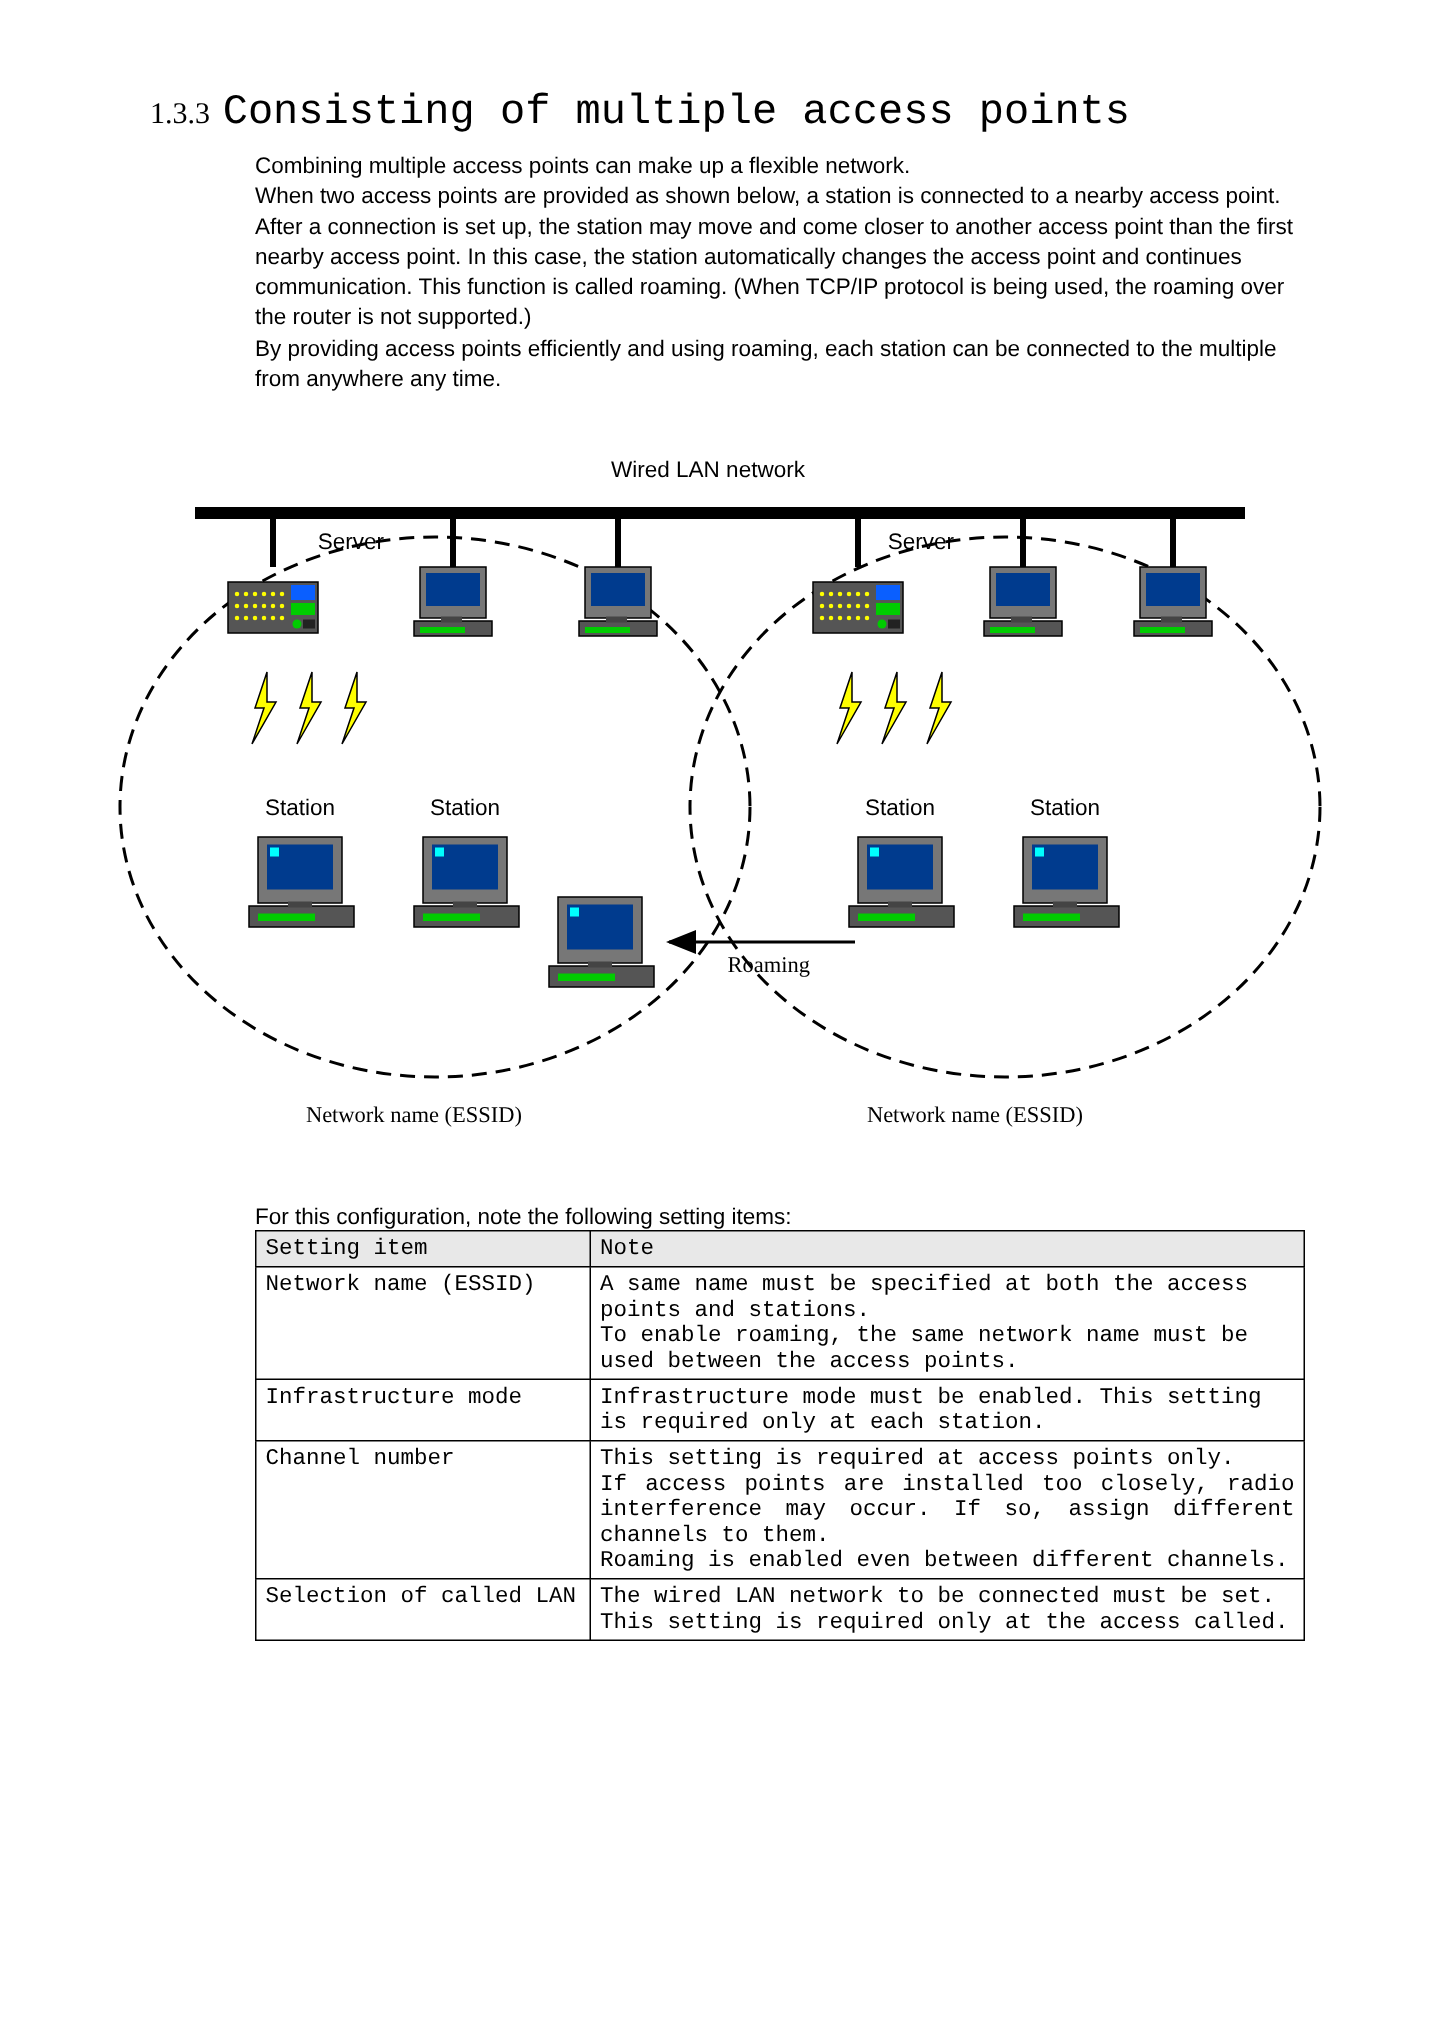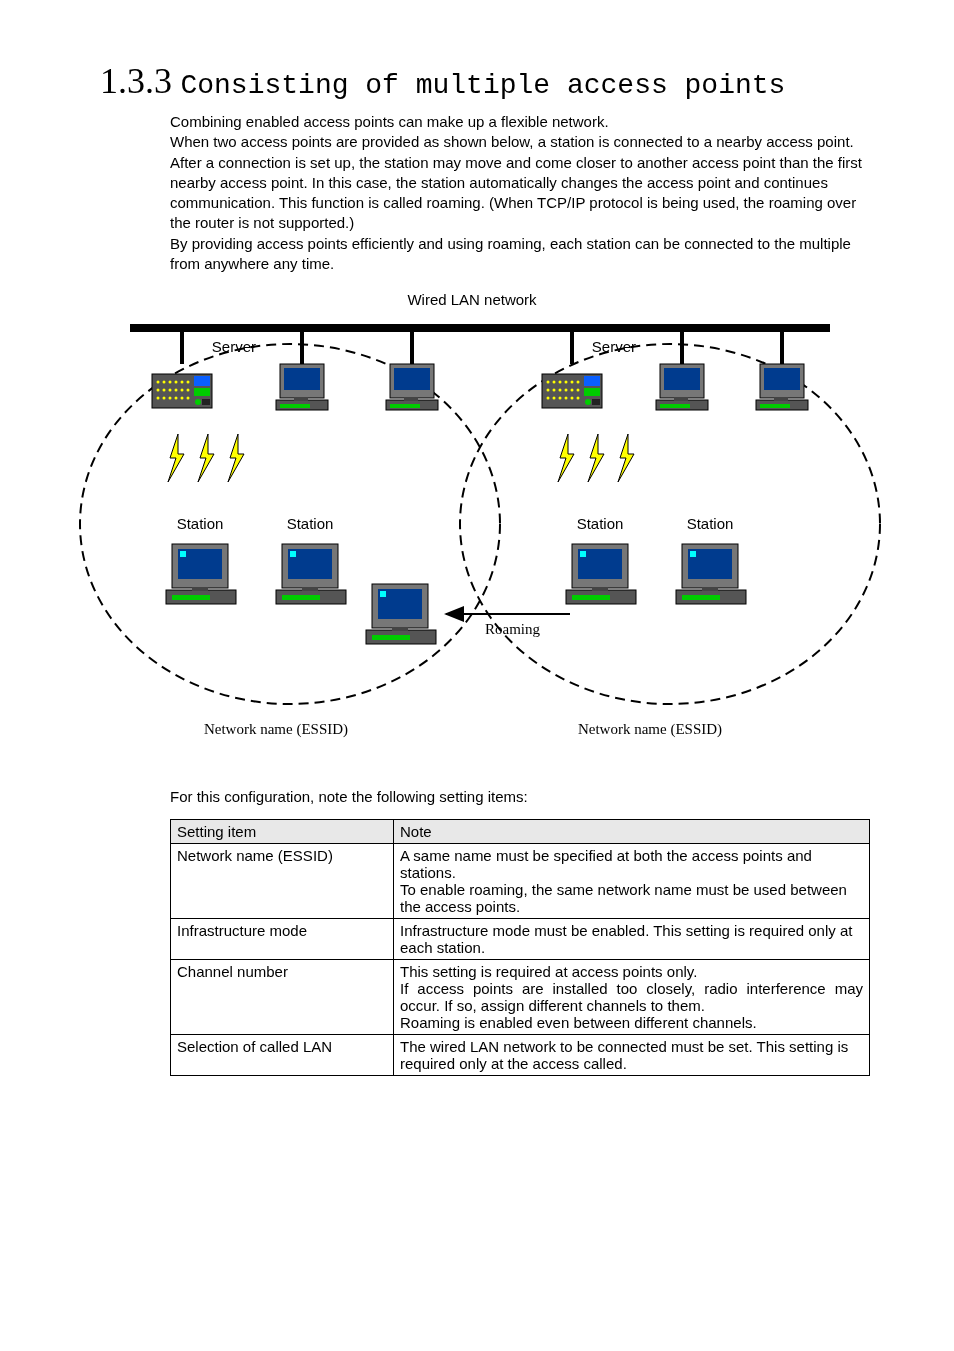--- a/index.html
+++ b/index.html
@@ -9,62 +9,62 @@
     font-family: Arial, Helvetica, sans-serif;
     color: #000;
     width: 954px;
   }
   .page {
     padding: 60px 80px 60px 100px;
     box-sizing: border-box;
   }
   .section-number {
     font-family: "Times New Roman", serif;
-    font-size: 36px;
+    font-size: 20px;
     display: inline;
   }
   .section-title {
     font-family: Liberation Mono, monospace;
     font-size: 28px;
     display: inline;
     margin-left: 4px;
   }
   .body-text {
     font-size: 15px;
     line-height: 1.35;
     margin-left: 70px;
     margin-top: 10px;
   }
   .diagram-wrap {
-    margin-top: 17px;
+    margin-top: 42px;
     margin-left: -30px;
   }
   .diag-title {
     text-align: center;
     font-size: 15px;
     margin-bottom: 6px;
     margin-left: 0;
   }
   .note-line {
     font-size: 15px;
     margin-left: 70px;
     margin-top: 40px;
-    margin-bottom: 14px;
   }
   table.settings {
     border-collapse: collapse;
     margin-left: 70px;
     width: 700px;
   }
   table.settings th, table.settings td {
     border: 1px solid #000;
     padding: 3px 6px;
     font-size: 15px;
     text-align: left;
     vertical-align: top;
+    font-family: Liberation Mono, monospace;
   }
   table.settings th {
     background: #e8e8e8;
     font-weight: normal;
   }
   .justify {
     text-align: justify;
   }
   svg text { font-family: Arial, sans-serif; }
   svg text.serif { font-family: "Times New Roman", serif; }
@@ -73,21 +73,21 @@
 <body>
 
 <div class="page">
 
   <div>
     <span class="section-number">1.3.3</span>
     <span class="section-title">Consisting of multiple access points</span>
   </div>
 
   <div class="body-text">
-    <span>Combining enabled access points can make up a flexible network.</span><br>
+    <span>Combining multiple access points can make up a flexible network.</span><br>
     <span>When two access points are provided as shown below, a station is connected to a nearby access point.   After a connection is set up, the station may move and come closer to another access point than the first nearby access point.   In this case, the station automatically changes the access point and continues communication.   This function is called roaming. (When TCP/IP protocol is being used, the roaming over the router is not supported.)</span><br>
     <span>By providing access points efficiently and using roaming, each station can be connected to the multiple from anywhere any time.</span>
   </div>
 
   <div class="diagram-wrap">
     <div class="diag-title">Wired LAN network</div>
     <svg width="820" height="430" viewBox="0 0 820 430">
 
       <rect x="60" y="10" width="700" height="8" fill="#000"></rect>
       <rect x="110" y="18" width="4" height="32" fill="#000"></rect>

